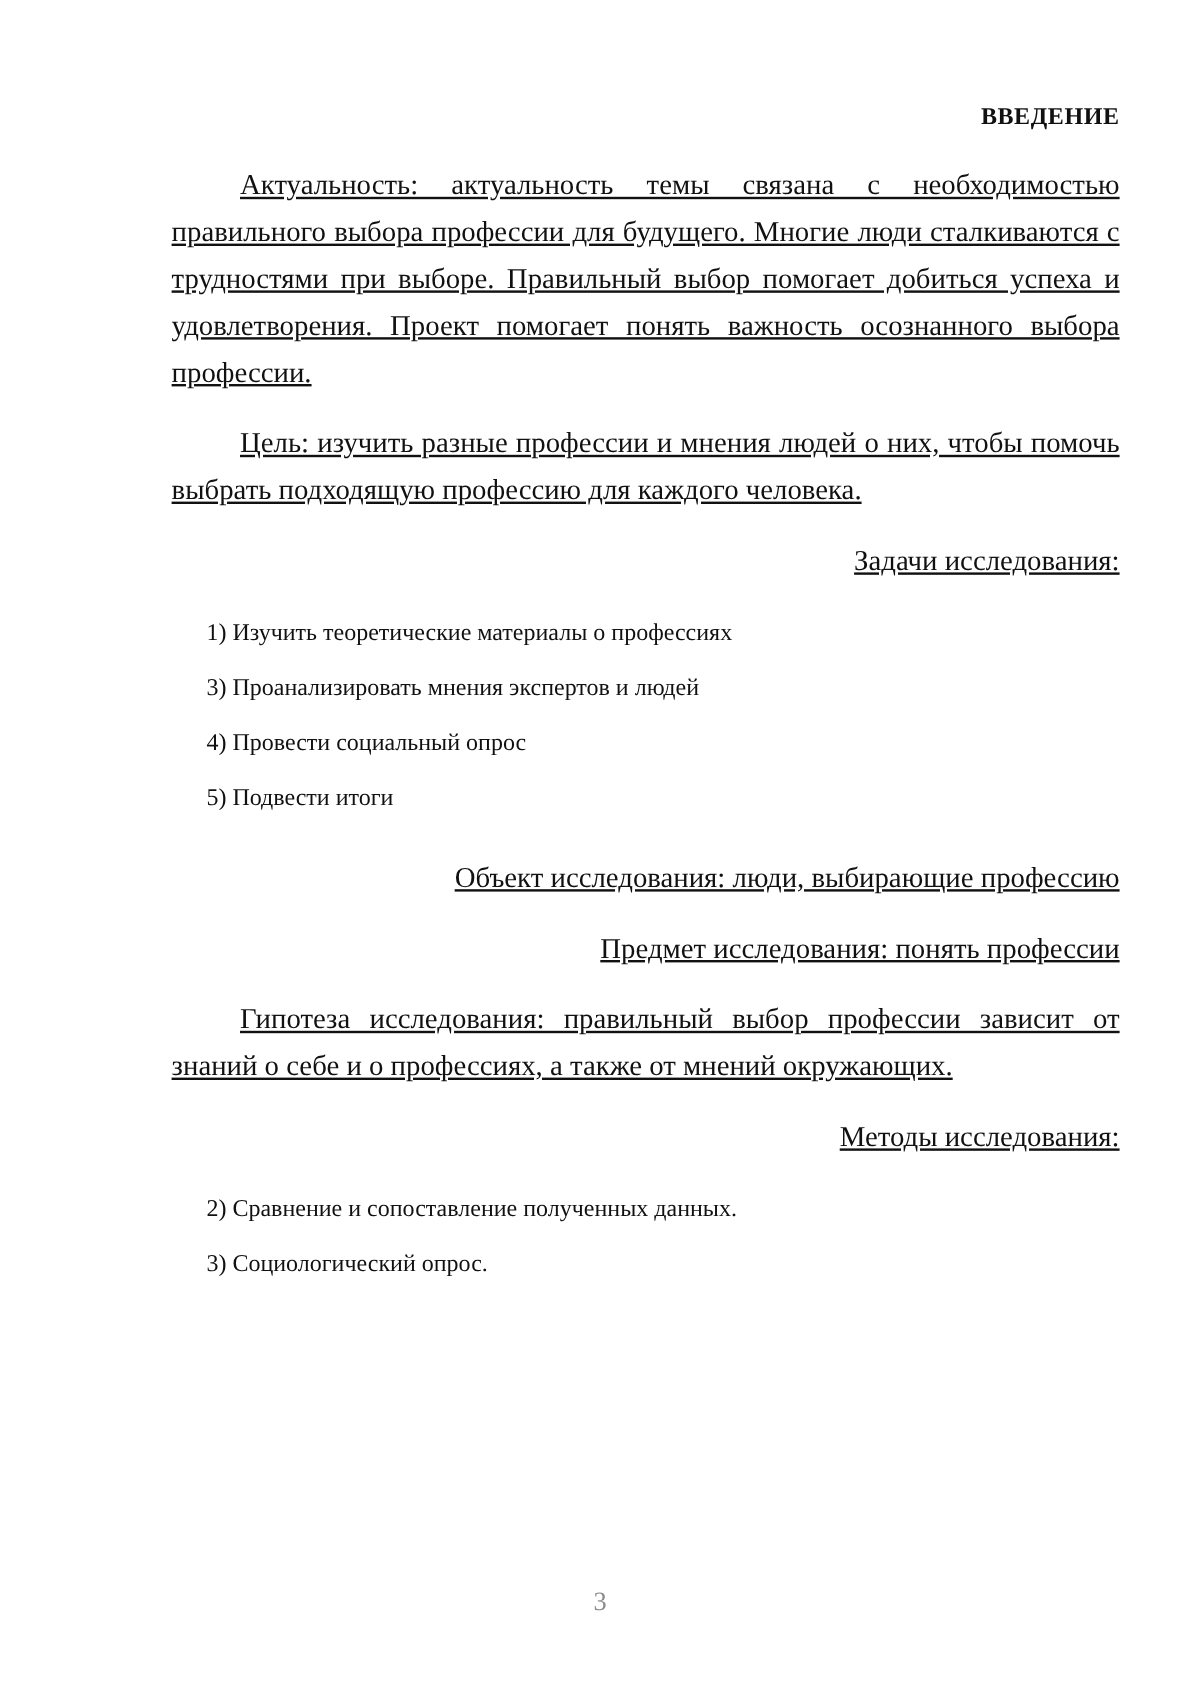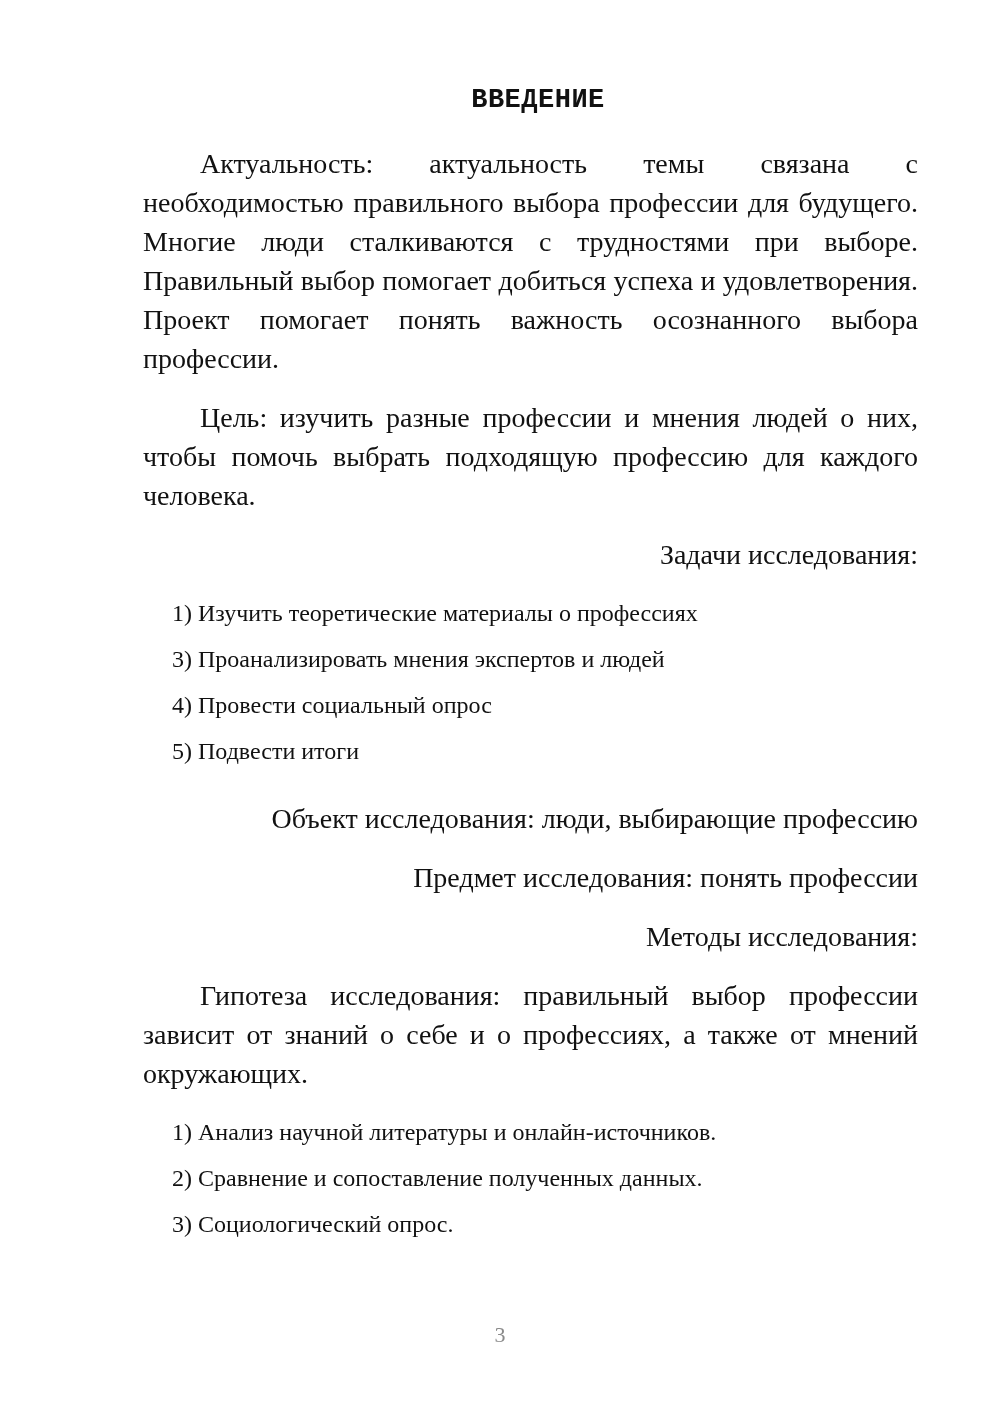--- a/index.html
+++ b/index.html
@@ -26,50 +26,50 @@
   }
 
   #content {
     position: absolute;
     left: 143px;
     top: 86px;
     width: 790px;
   }
 
   .doc-title {
-    text-align: center;
+    text-align: right;
     font-weight: bold;
-    font-size: 27px;
+    font-size: 20px;
     letter-spacing: 0.5px;
     line-height: 1.1;
     margin: 0 0 28px 0;
-    font-family: Liberation Mono, monospace;
   }
 
   .para {
-    font-size: 28px;
+    font-size: 24px;
     line-height: 39px;
     text-align: justify;
     text-justify: inter-word;
     text-indent: 57px;
-    margin: 0 15px 20px 0;
+    margin: 0 0 20px 0;
     hyphens: none;
+    text-decoration: underline;
   }
 
   
   .para.short {
     text-align: right;
   }
 
   .list-block {
     margin: 0 0 20px 0;
   }
 
   .list-item {
-    font-size: 24px;
+    font-size: 20px;
     line-height: 39px;
     text-align: left;
     text-indent: 0;
     margin: 0 0 7px 0;
     padding-left: 29px;
   }
 
   .list-item:last-child {
     margin-bottom: 0;
   }
@@ -109,26 +109,25 @@
       <p class="list-item">4) Провести социальный опрос</p>
       <p class="list-item">5) Подвести итоги</p>
     </div>
 
     <div class="block-gap-sm"></div>
 
     <p class="para short">Объект исследования: люди, выбирающие профессию</p>
 
     <p class="para short">Предмет исследования: понять профессии</p>
 
+    <p class="para">Гипотеза исследования: правильный выбор профессии зависит от знаний о себе и о профессиях, а также от мнений окружающих.</p>
+
     <p class="para short">Методы исследования:</p>
 
-    <p class="para">Гипотеза исследования: правильный выбор профессии зависит от знаний о себе и о профессиях, а также от мнений окружающих.</p>
-
     <div class="list-block">
-      <p class="list-item">1) Анализ научной литературы и онлайн-источников.</p>
       <p class="list-item">2) Сравнение и сопоставление полученных данных.</p>
       <p class="list-item">3) Социологический опрос.</p>
     </div>
 
   </div>
 
   <div id="page-number">3</div>
 
 </div>
 

